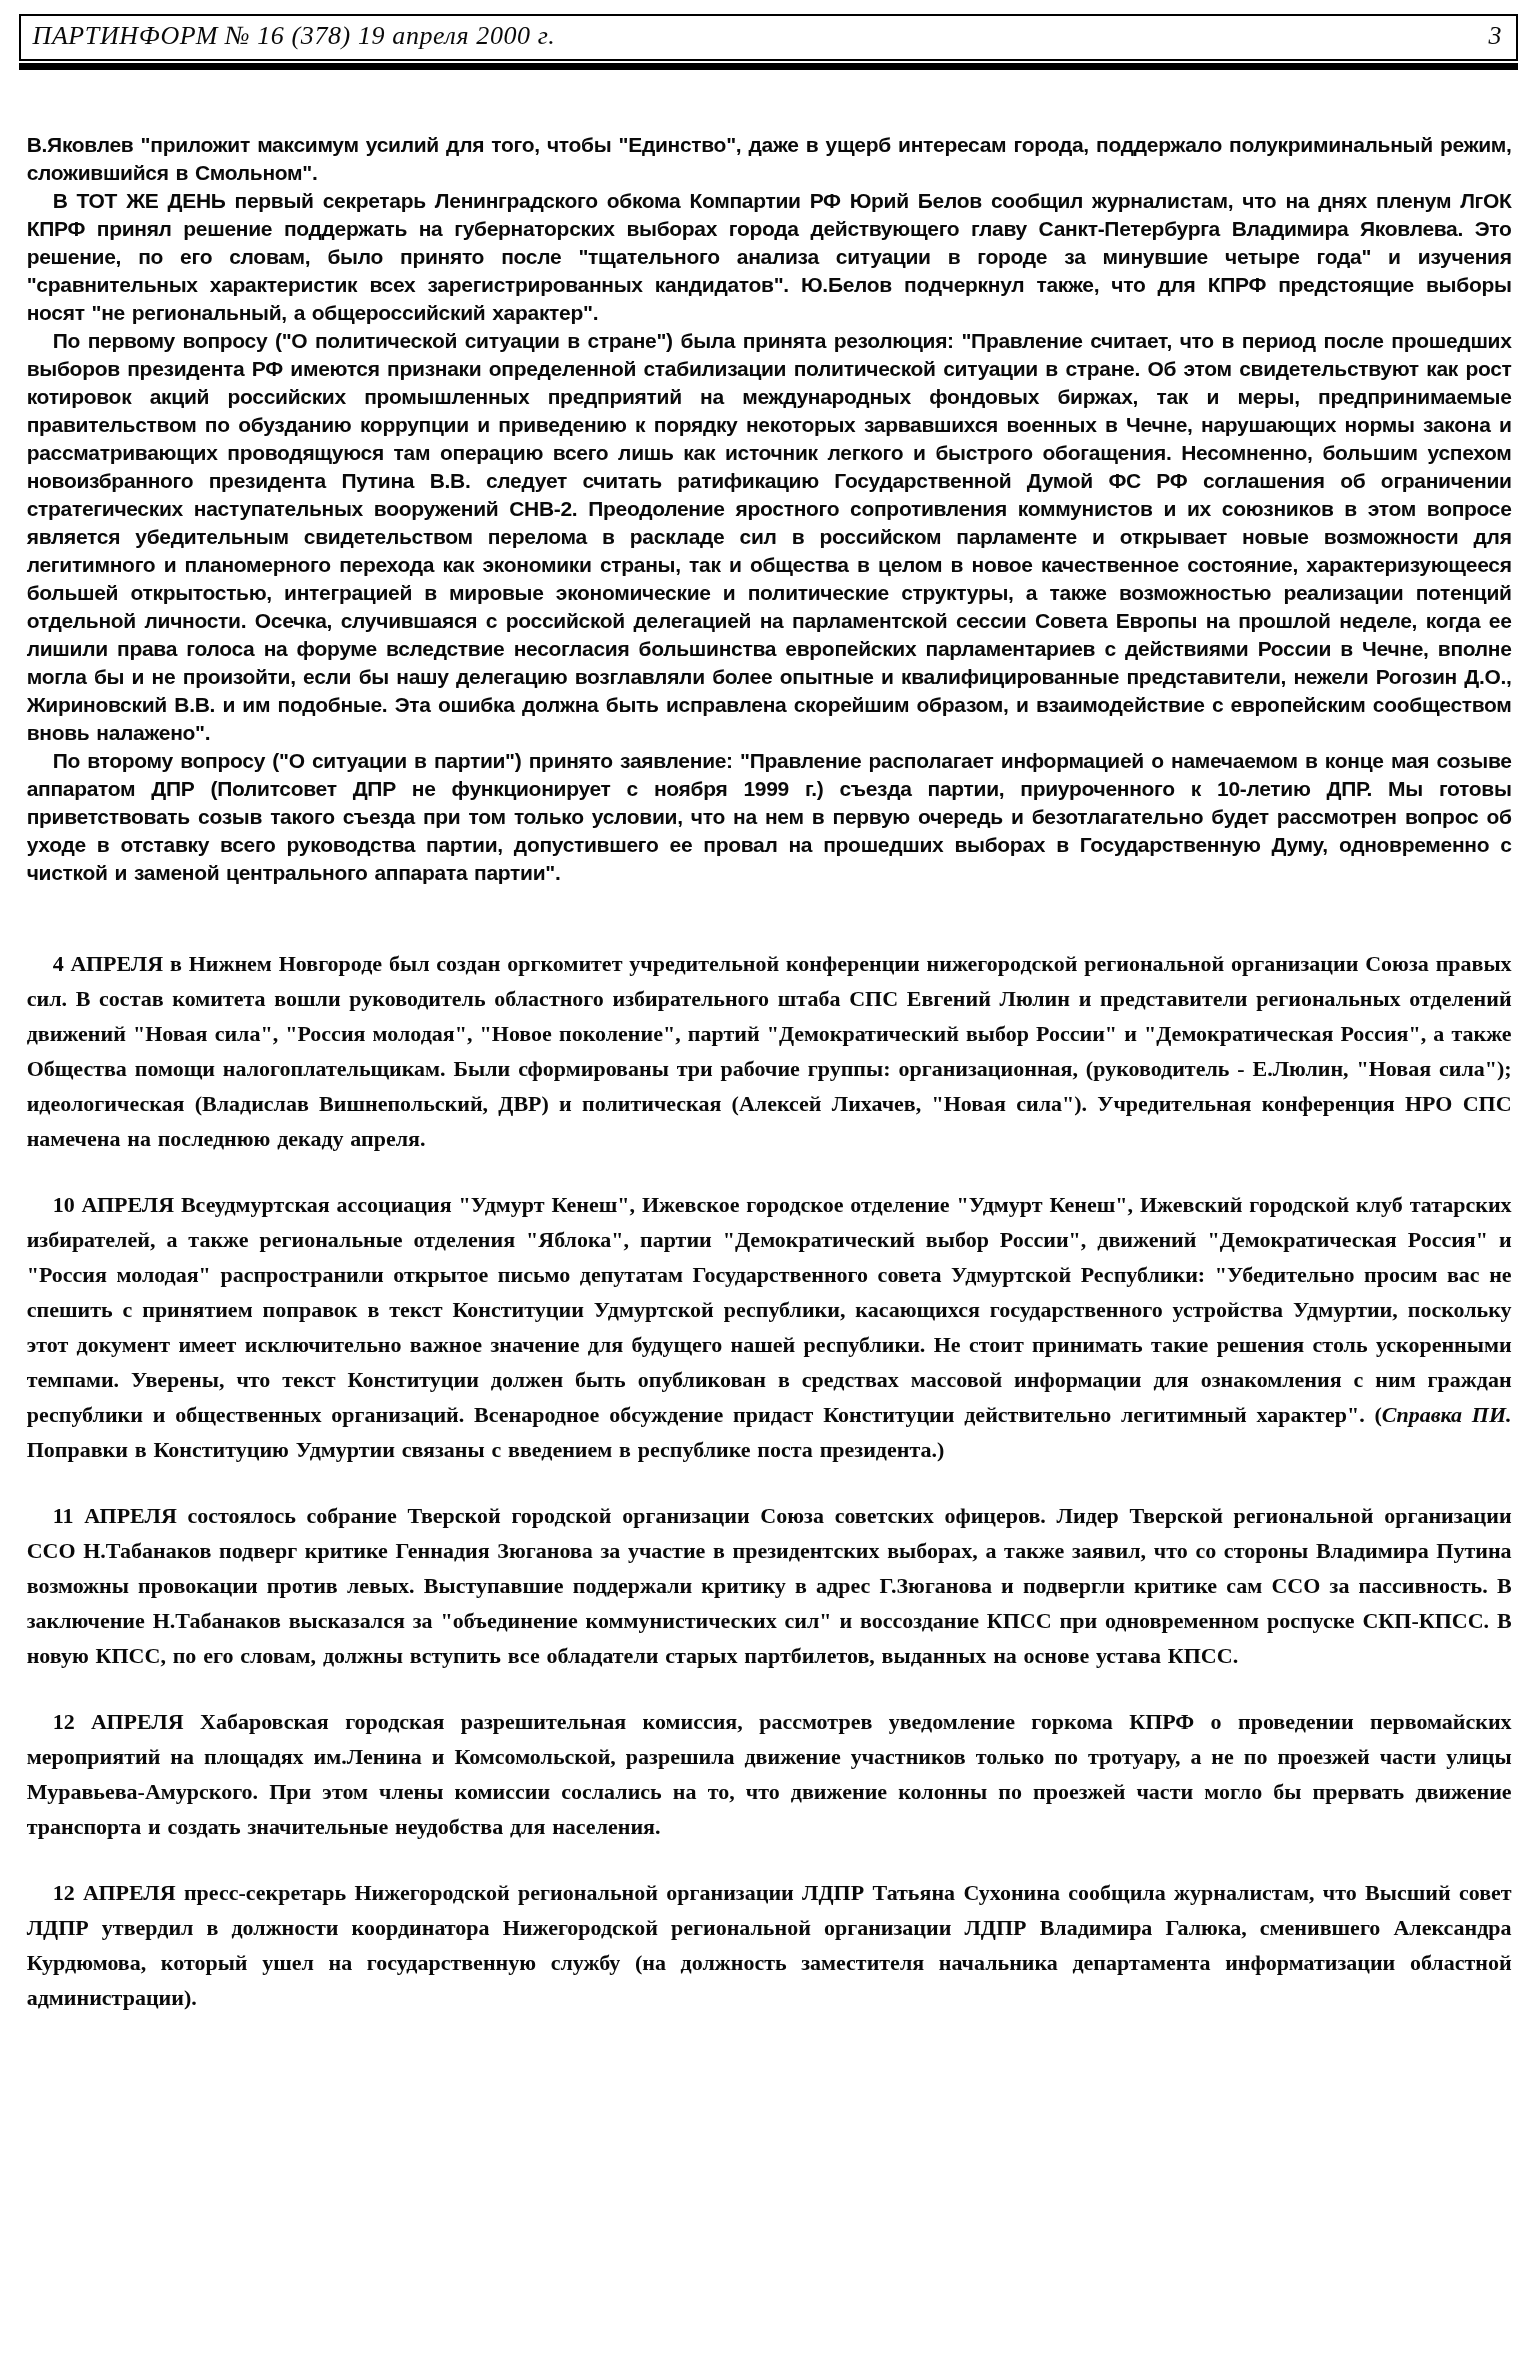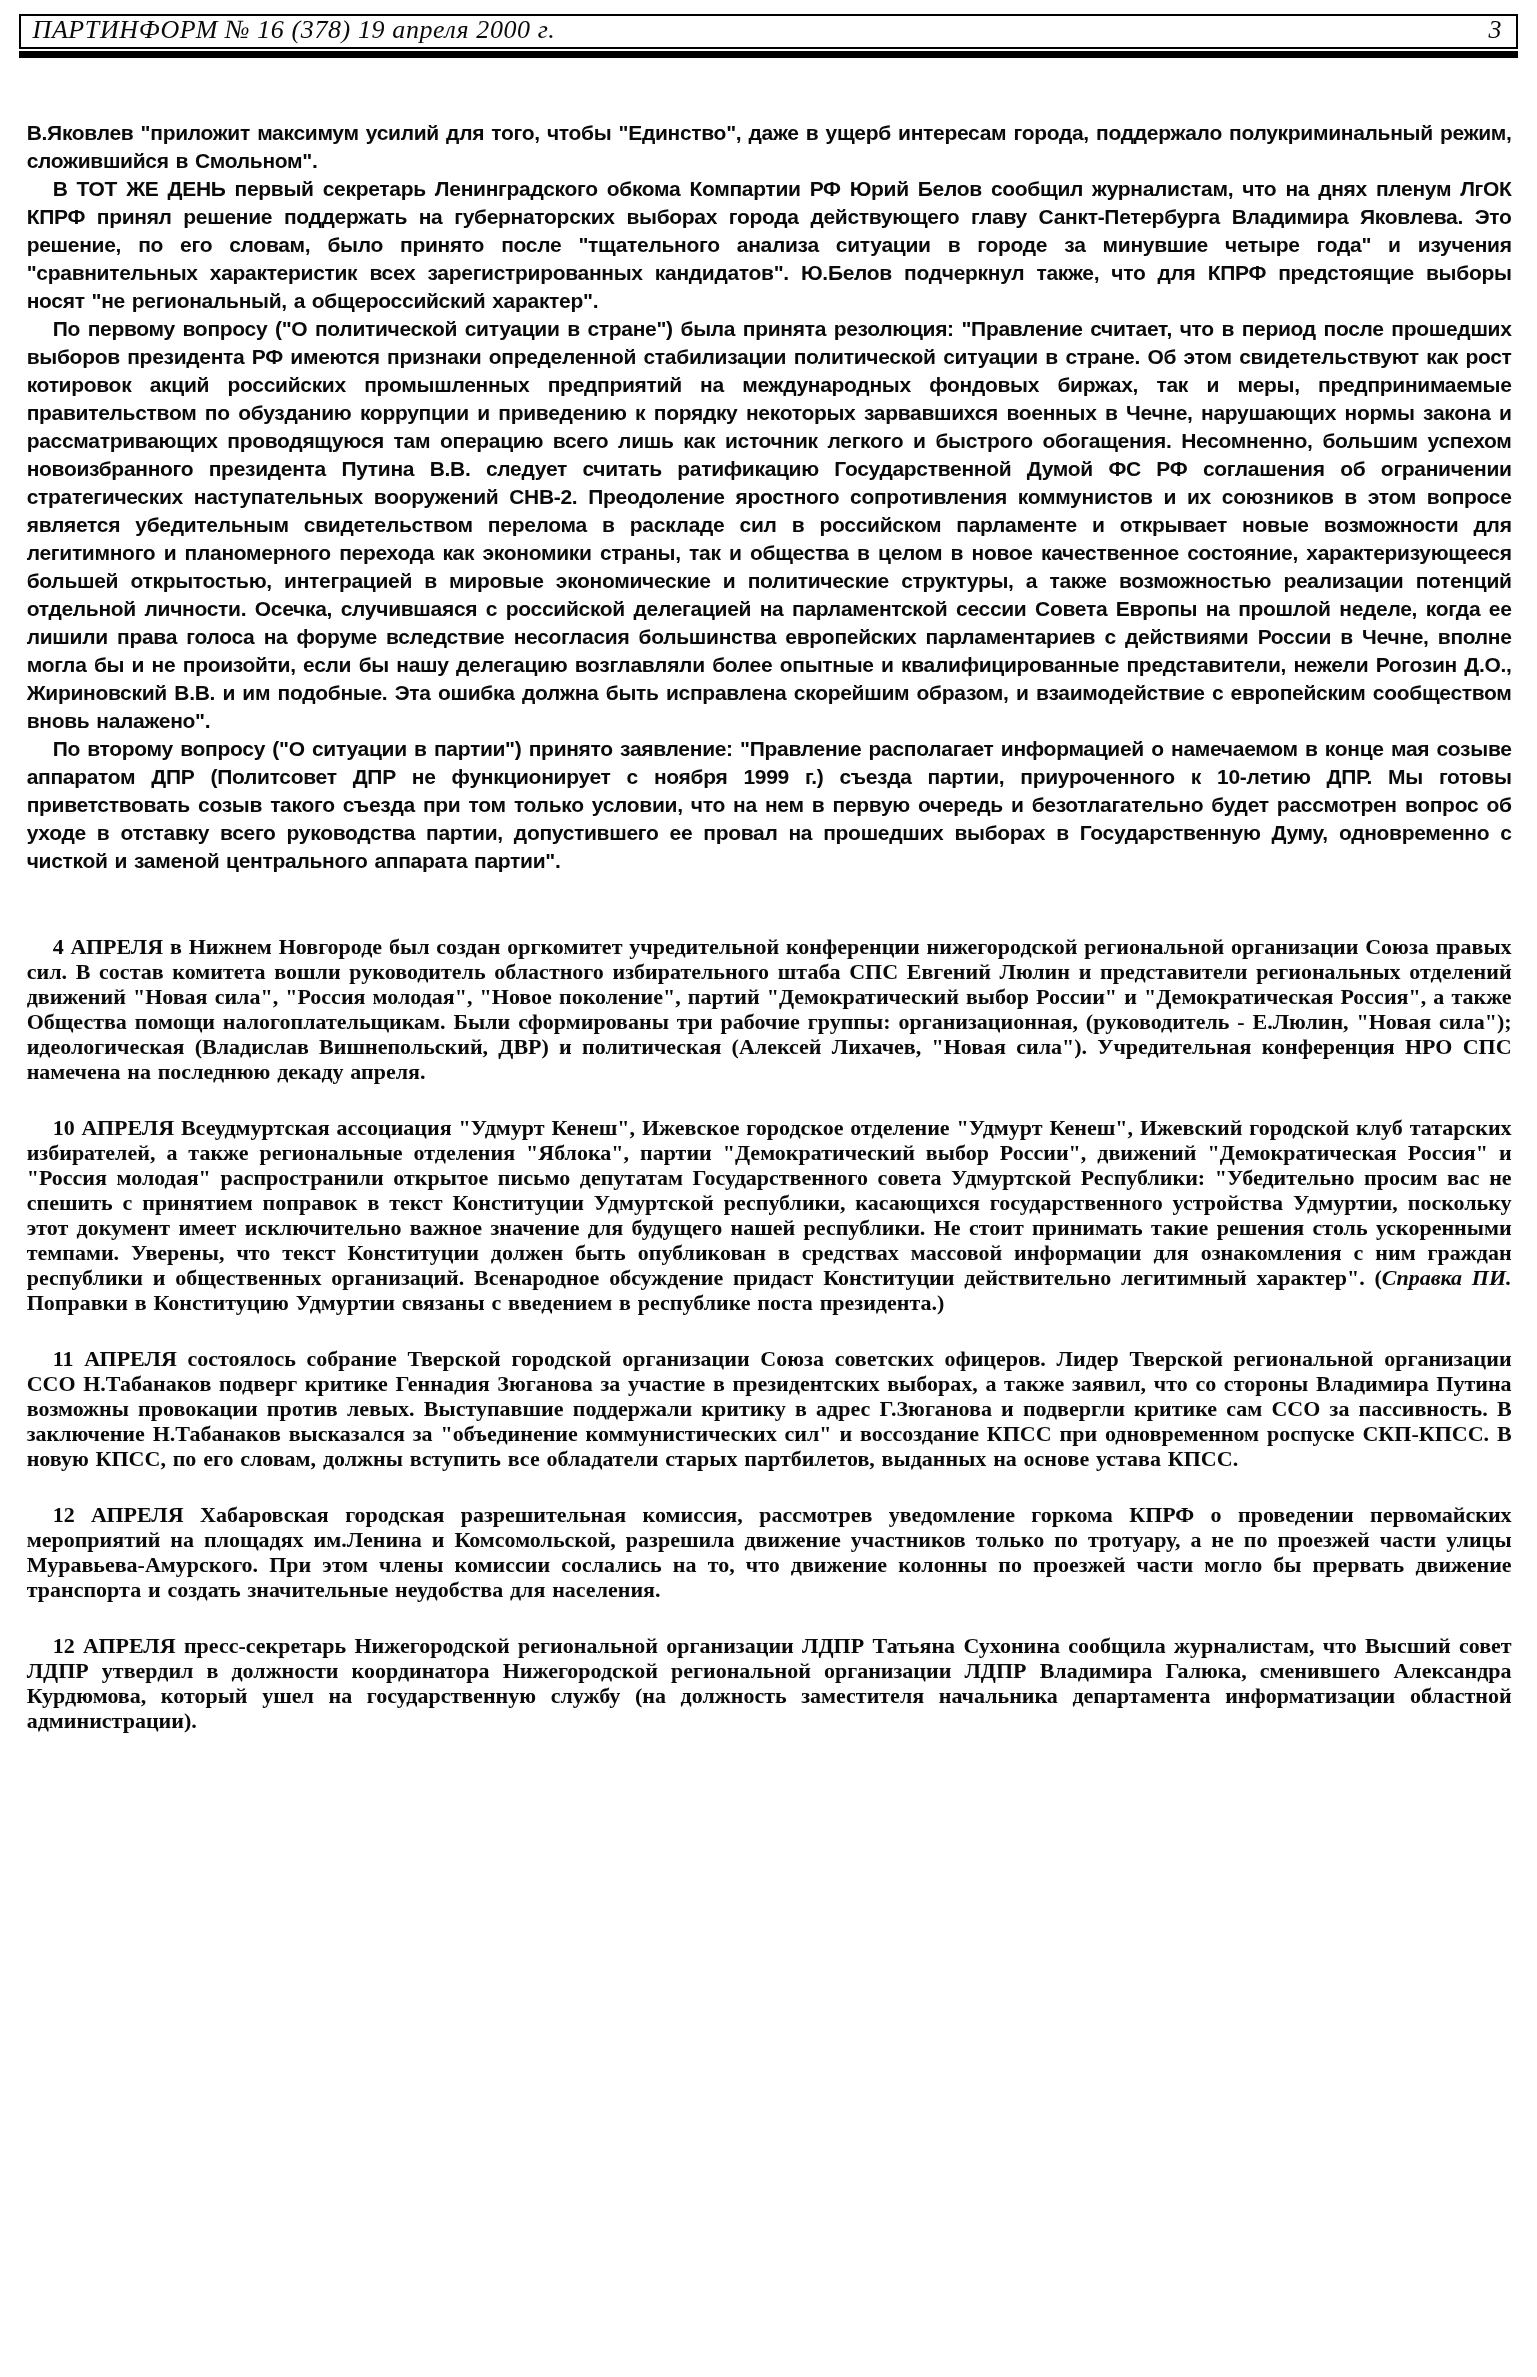--- a/index.html
+++ b/index.html
@@ -14,21 +14,21 @@
   .page {
     box-sizing: border-box;
     width: 100%;
     height: 100%;
     padding: 14px 19px 0 19px;
   }
   
   .masthead {
     border: 2.6px solid #000;
     box-sizing: border-box;
-    height: 35px;
+    height: 47px;
     display: flex;
     align-items: center;
     justify-content: space-between;
     padding: 0 14px 3.8px 11.5px;
     font-family: "Liberation Serif", serif;
     font-style: italic;
     font-size: 26px;
     letter-spacing: 0.6px;
   }
   .mast-rule {
@@ -61,21 +61,21 @@
     line-height: 33px;
     margin: 29.5px 0 6.4px 0;
     padding-left: 26px;
     letter-spacing: -0.3px;
   }
   .serif-block { margin-top: 59px; }
   .serif {
     font-family: "Liberation Serif", serif;
     font-weight: bold;
     font-size: 22px;
-    line-height: 25px;
+    line-height: 35px;
     text-align: justify;
     text-indent: 26px;
     word-spacing: 1.3px;
   }
   .serif + .serif { margin-top: 31px; }
   .note-ref {
     font-style: italic;
     text-decoration-thickness: 2.6px;
     text-underline-offset: 3.8px;
   }

